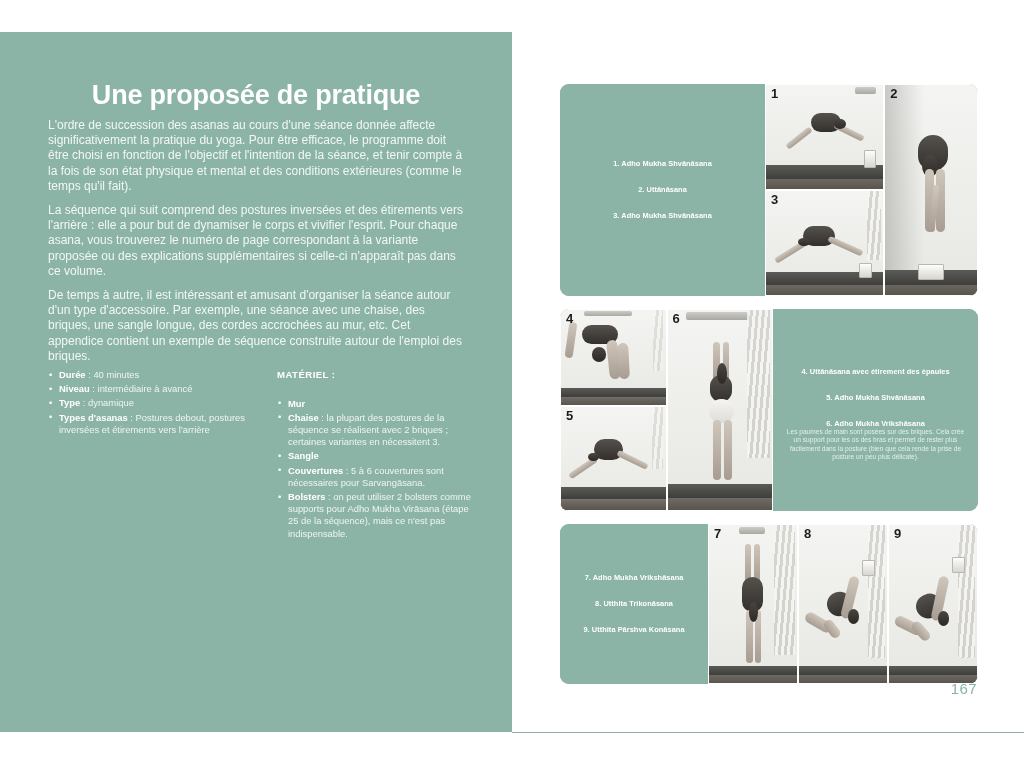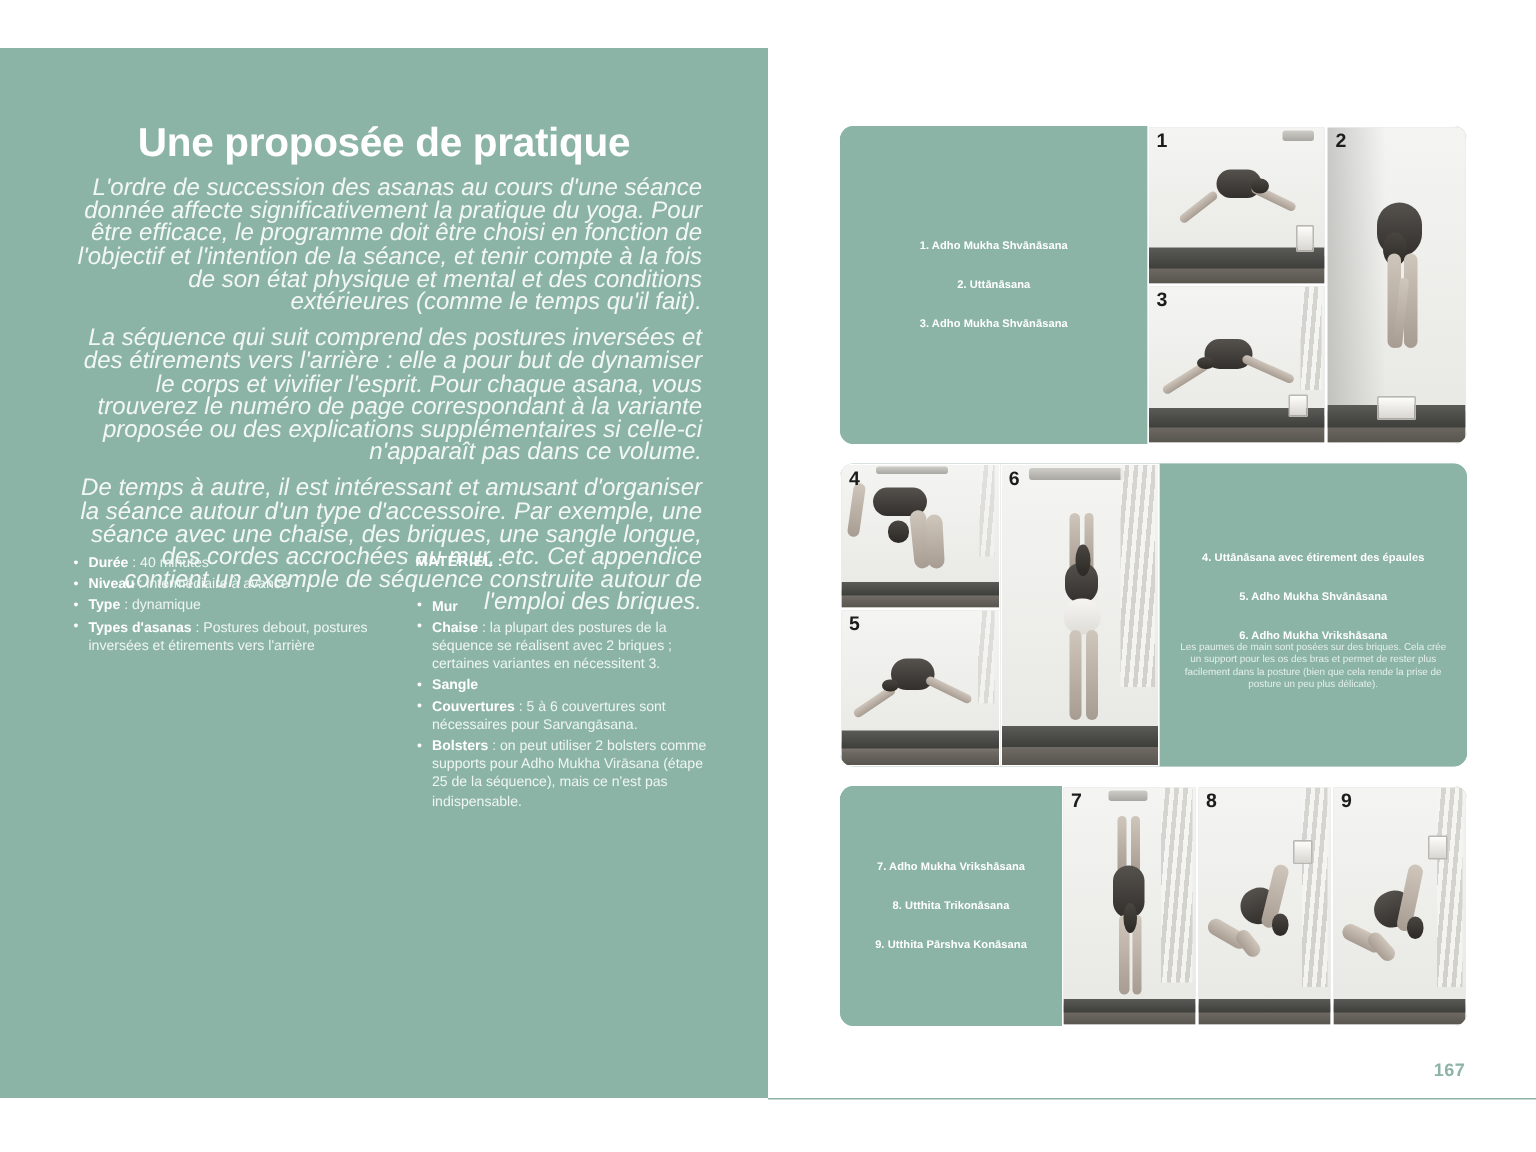--- a/index.html
+++ b/index.html
@@ -60,23 +60,22 @@
     font-weight: bold;
     letter-spacing: -0.2px;
     color: #ffffff;
   }
 
   .intro {
     position: absolute;
     left: 48px;
     width: 420px;
     top: 86px;
-    text-align: right;
-    font-style: italic;
-    font-size: 16px;
+    text-align: left;
+    font-size: 12px;
     line-height: 15.2px;
     color: #f2f7f5;
   }
   .intro p { margin: 0 0 9px 0; }
   .intro p:last-child { margin-bottom: 0; }
 
   
   .col {
     position: absolute;
     top: 337px;
@@ -258,23 +257,23 @@
   .head {
     position: absolute;
     background: linear-gradient(180deg,#4a4540,#2c2926);
     border-radius: 50%;
   }
 
   
   .folio {
     position: absolute;
     right: 47px;
-    top: 674px;
-    font-size: 12px;
-    font-weight: bold;
+    top: 648px;
+    font-size: 15px;
+    font-weight: normal;
     color: #8bb4a6;
     letter-spacing: 0.4px;
   }
 </style>
 </head>
 <body>
 
 <div id="page">
 
   <div class="rule-top"></div>

